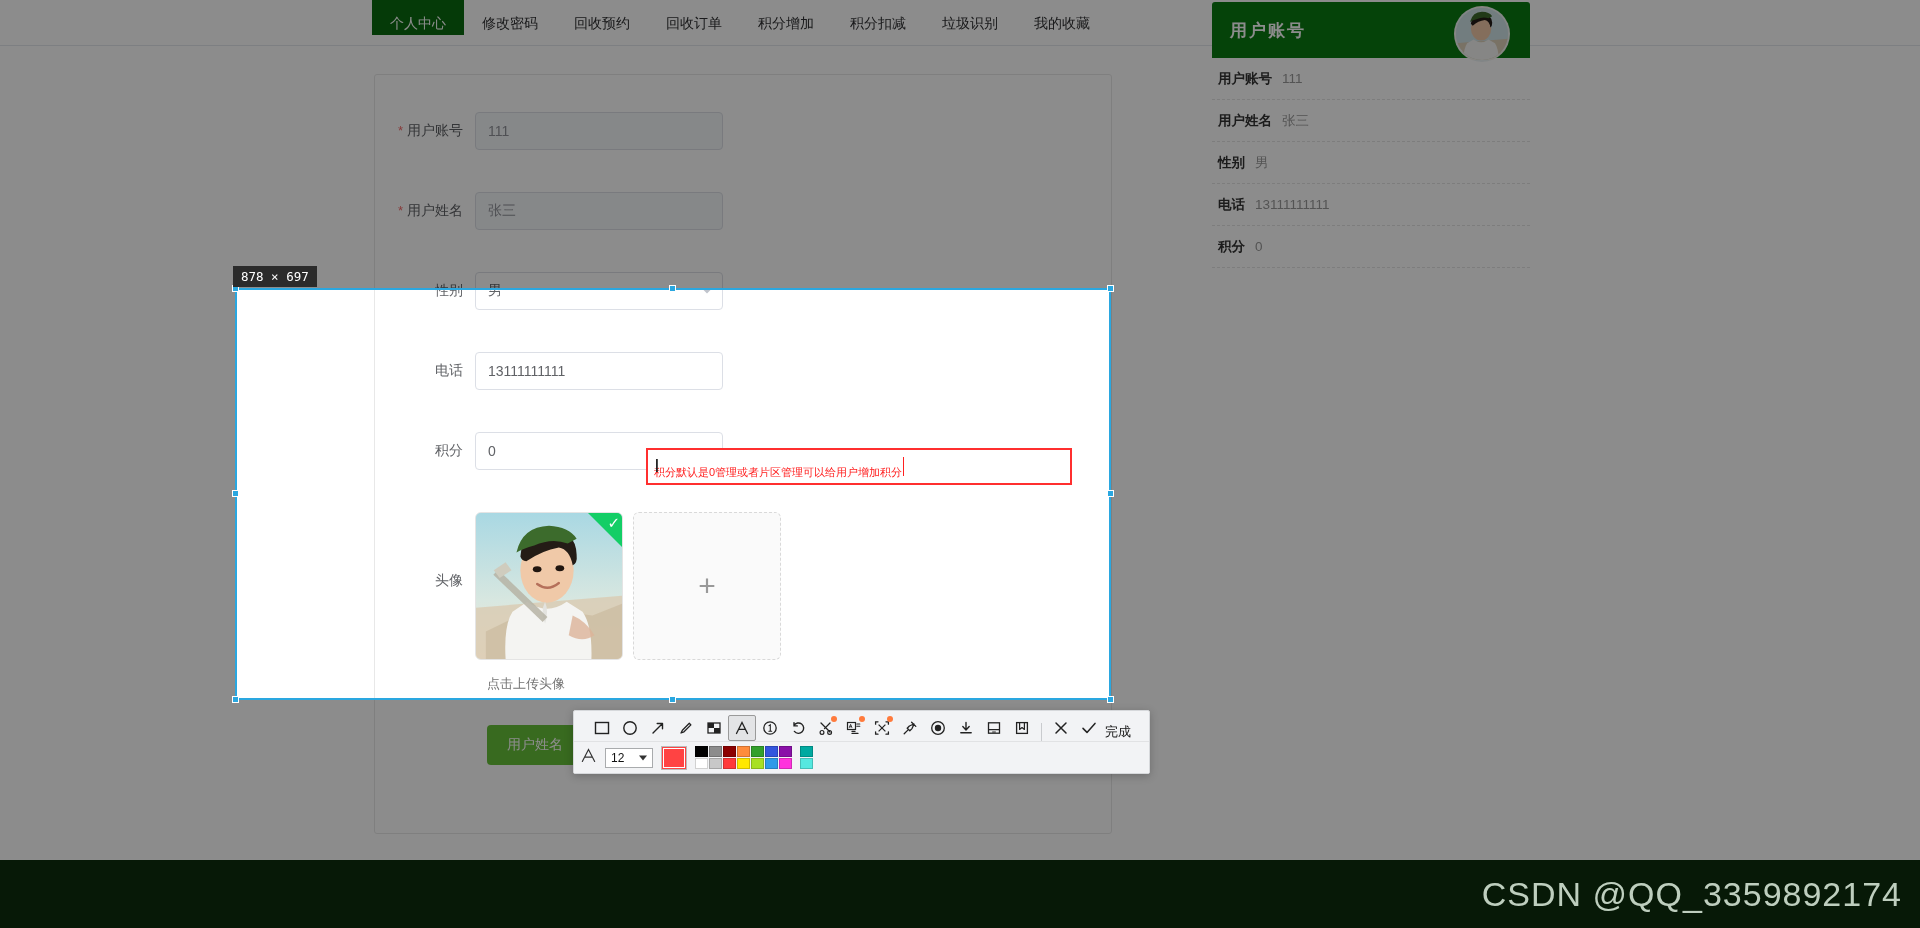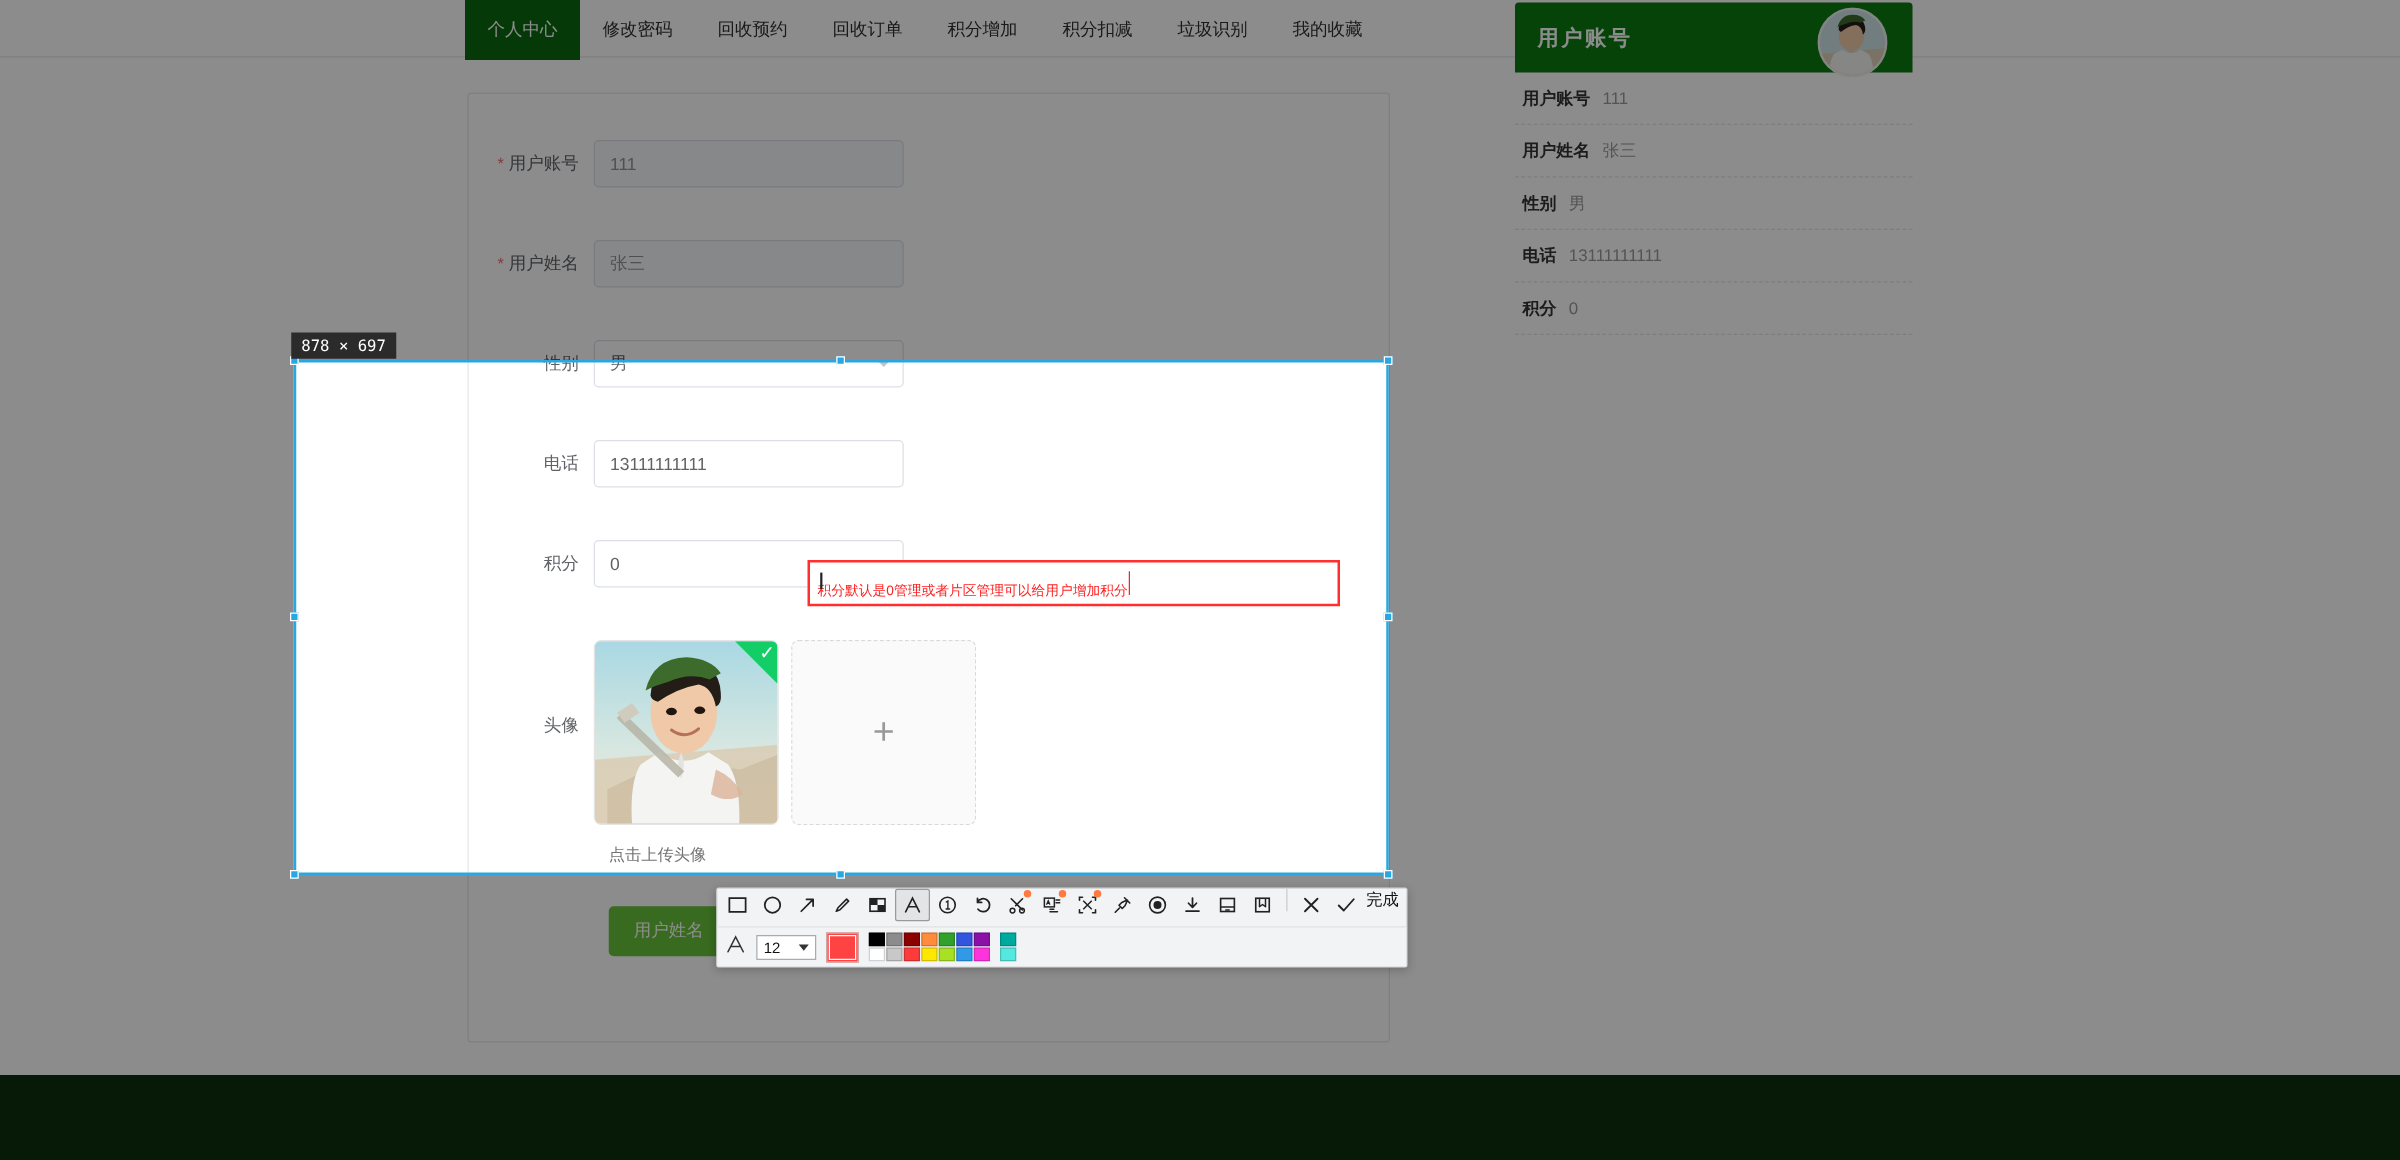--- a/index.html
+++ b/index.html
@@ -20,21 +20,21 @@
     position: absolute; inset: 0;
     background: #ffffff;
   }
   .tabbar {
     position: absolute; left: 0; top: 0; width: 1920px; height: 46px;
     background: #ffffff;
     border-bottom: 1px solid #e4e7ed;
   }
   .tabs { position: absolute; left: 372px; top: 0; display: flex; height: 46px; }
   .tab {
-    height: 48px; line-height: 46px;
+    height: 35px; line-height: 46px;
     padding: 0 18px;
     font-size: 14px;
     color: #303133;
     white-space: nowrap;
     cursor: pointer;
   }
   .tab.active {
     background: #0a6b10;
     color: #ffffff;
   }
@@ -193,22 +193,22 @@
 
   
   .tool {
     position: absolute; left: 573px; top: 710px;
     background: #f2f3f5;
     border: 1px solid #d6d8db;
     box-shadow: 0 2px 8px rgba(0,0,0,.22);
     border-radius: 2px;
   }
   .tool-row {
-    display: flex; align-items: flex-start;
-    height: 30px; padding: 0 2px; font-family: Liberation Serif, serif;
+    display: flex; align-items: flex-end;
+    height: 30px; padding: 0 14px; font-family: Liberation Serif, serif;
   }
   .tbtn {
     width: 28px; height: 26px;
     display: flex; align-items: center; justify-content: center;
     position: relative; cursor: pointer;
     color: #222;
   }
   .tbtn.sel { border: 1px solid #9a9a9a; background: #e3e4e6; border-radius: 2px; }
   .tbtn svg { display: block; }
   .dot {
@@ -543,13 +543,14 @@
         <span class="sw" style="background:#2f9ae8"></span>
         <span class="sw" style="background:#ff33dd"></span>
       </div>
       <div class="pal" style="grid-template-columns:repeat(1,13px);">
         <span class="sw" style="background:#00a9a0"></span>
         <span class="sw" style="background:#55e8e0"></span>
       </div>
     </div>
   </div>
 
+  <div class="watermark">CSDN @QQ_3359892174</div>
 </div>
 
 </body></html>

